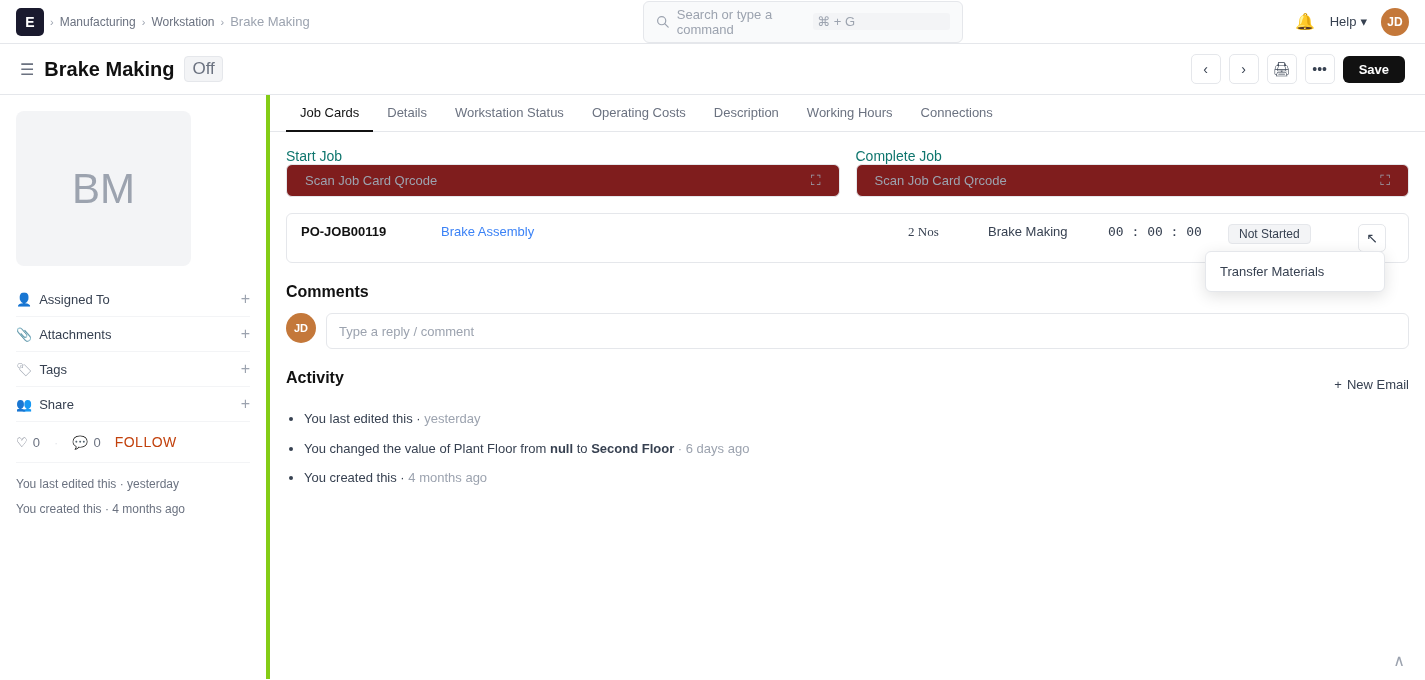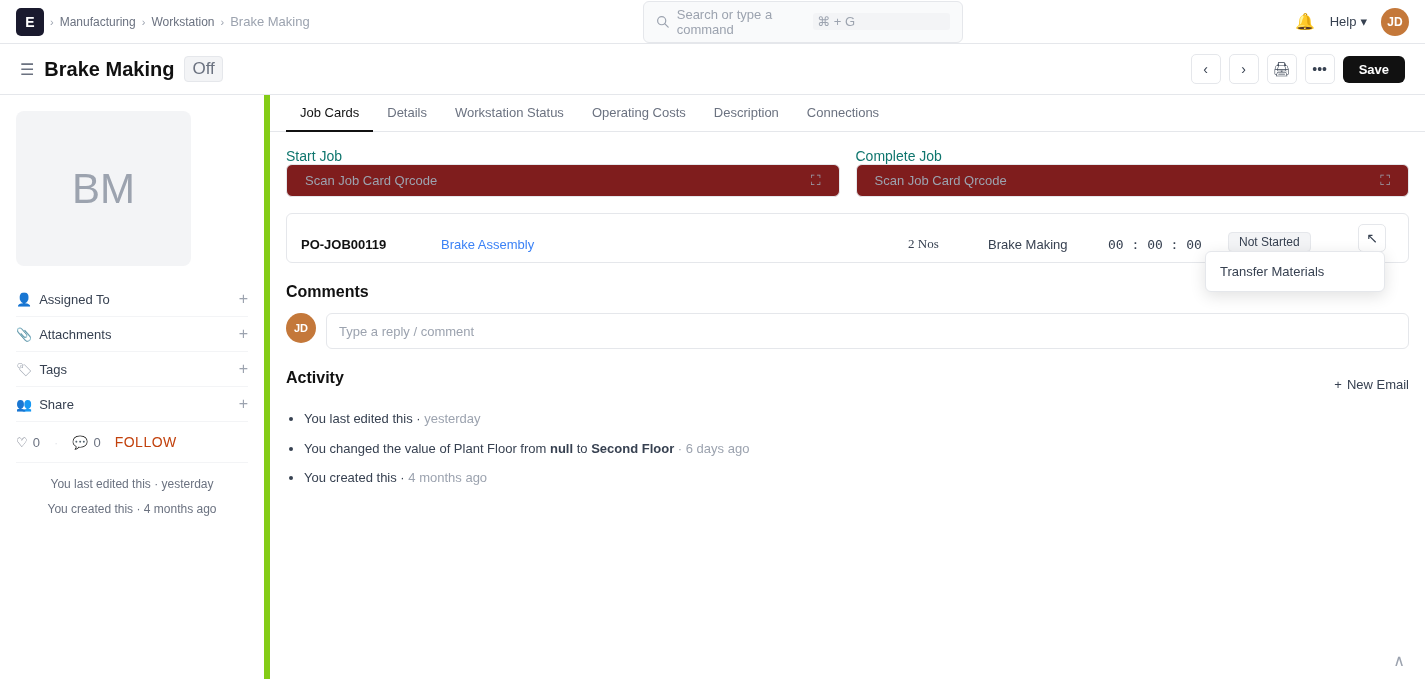--- a/index.html
+++ b/index.html
@@ -56,22 +56,22 @@
     .save-btn {
       background: #111; color: #fff; border: none; border-radius: 6px;
       padding: 6px 16px; font-size: 13px; font-weight: 600; cursor: pointer;
     }
     
     
     .layout { display: flex; height: calc(680px - 44px - 52px); }
     
     
     .sidebar {
-      width: 270px; min-width: 270px; border-right: 6px solid #84cc16;
-      padding: 16px; overflow-y: auto; background: #fff; text-align: center;
+      width: 270px; min-width: 270px; border-right: 4px solid #84cc16;
+      padding: 16px; overflow-y: auto; background: #fff;
     }
     .bm-avatar {
       width: 175px; height: 155px; background: #f3f4f6; border-radius: 8px;
       display: flex; align-items: center; justify-content: center;
       font-size: 42px; font-weight: 300; color: #9ca3af; margin-bottom: 16px;
     }
     .sidebar-row {
       display: flex; align-items: center; justify-content: space-between;
       padding: 8px 0; border-bottom: 1px solid #f3f4f6;
     }
@@ -106,21 +106,21 @@
     .qr-input {
       display: flex; align-items: center; justify-content: space-between;
       border: 1px solid #e5e7eb; border-radius: 6px; padding: 7px 18px;
       color: #9ca3af; font-size: 13px; background: #7f1d1d;
     }
     .qr-scan-icon { color: #9ca3af; font-size: 14px; }
     
     
     .job-table { border: 1px solid #e5e7eb; border-radius: 6px; margin-bottom: 20px; overflow: visible; position: relative; }
     .job-row {
-      display: flex; align-items: flex-end; padding: 10px 14px; gap: 0;
+      display: flex; align-items: flex-start; padding: 10px 14px; gap: 0;
       font-size: 13px;
     }
     .job-col-id { width: 140px; font-weight: 600; color: #111; }
     .job-col-item { flex: 1; color: #3b82f6; }
     .job-col-qty { width: 80px; color: #374151; font-family: Liberation Serif, serif; }
     .job-col-station { width: 120px; color: #374151; }
     .job-col-time { width: 120px; color: #374151; font-family: monospace; }
     .job-col-status { width: 130px; }
     .status-badge {
       display: inline-flex; align-items: center; background: #f3f4f6;
@@ -275,20 +275,21 @@
   </div>
 
   <div class="main">
 
     <div class="tabs">
       <div class="tab active">Job Cards</div>
       <div class="tab">Details</div>
       <div class="tab">Workstation Status</div>
       <div class="tab">Operating Costs</div>
       <div class="tab">Description</div>
+      <div class="tab">Working Hours</div>
       <div class="tab">Connections</div>
     </div>
 
     <div class="content">
 
       <div class="qr-section">
         <div class="qr-block">
           <div class="qr-label">Start Job</div>
           <div class="qr-input">
             <span>Scan Job Card Qrcode</span>

